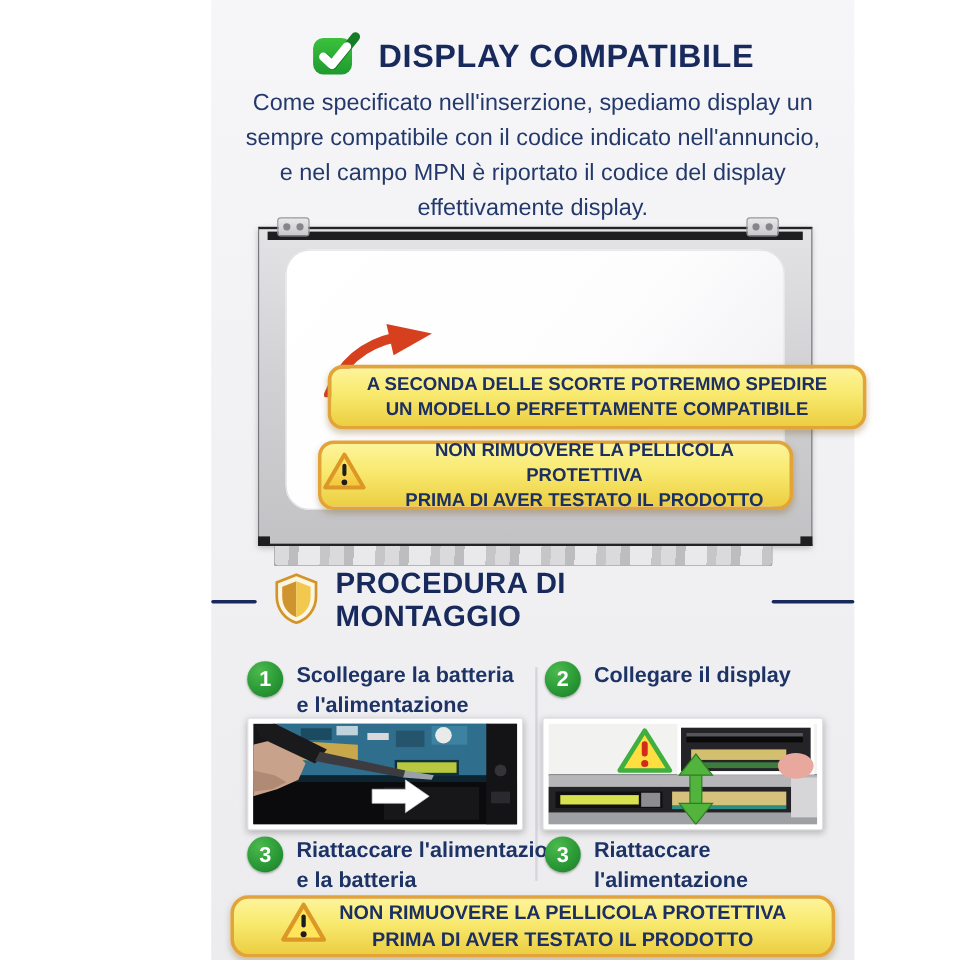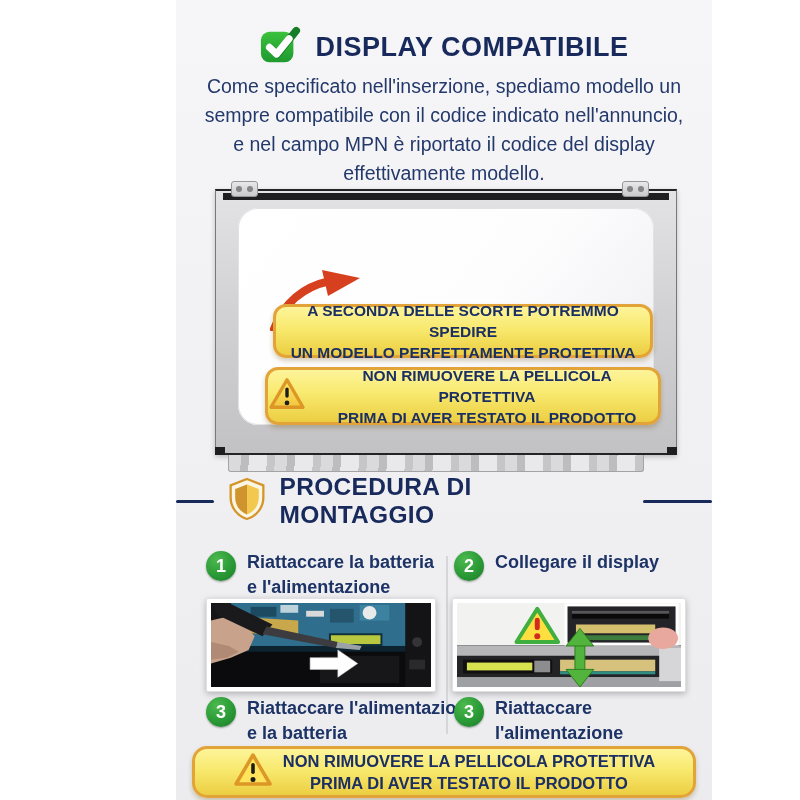--- a/index.html
+++ b/index.html
@@ -40,21 +40,21 @@
   .foil{position:absolute;left:52px;top:455px;width:416px;height:17px;
     background:repeating-linear-gradient(93deg,#dadadc 0 12px,#bdbdc0 12px 20px,#e9e9eb 20px 38px,#c6c6c9 38px 46px);
     border:1px solid #a3a3a7;border-top:none;border-radius:0 0 3px 3px;}
 
   
   .ybox{position:absolute;border:3px solid var(--yborder);border-radius:13px;
     background:linear-gradient(180deg,var(--ylight) 0%,var(--ymid) 45%,var(--ydark) 100%);
     box-shadow:0 3px 5px rgba(110,80,0,.28);display:flex;align-items:center;justify-content:center;
     color:var(--navy);font-weight:bold;text-align:center;}
   .ybox .lines span{display:block;}
-  .ybox1{left:57px;top:113px;width:380px;height:54px;font-size:15.5px;line-height:21px;z-index:2;}
+  .ybox1{left:57px;top:113px;width:449px;height:54px;font-size:15.5px;line-height:21px;z-index:2;}
   .ybox2{left:49px;top:176px;width:396px;height:58px;font-size:15.5px;line-height:21px;gap:10px;z-index:2;}
   .red-arrow{position:absolute;left:48px;top:78px;z-index:1;}
 
   
   .proc-header{position:absolute;top:478px;left:0;right:0;height:46px;display:flex;align-items:center;justify-content:center;gap:13px;}
   .proc-title{font-size:24.5px;font-weight:bold;color:var(--navy-dark);letter-spacing:.3px;}
   .rule{height:3px;background:var(--navy-dark);border-radius:2px;}
   .rule.l{width:38px;} .rule.r{width:70px;}
 
   
@@ -96,24 +96,24 @@
           </defs>
           <rect x="2" y="6" width="34" height="32" rx="9" fill="url(#gr)"></rect>
           <path d="M12 23 L19 30 L39 5" fill="none" stroke="#157d26" stroke-width="8" stroke-linecap="round" stroke-linejoin="round"></path>
           <path d="M11 22.5 L18.5 29.5 L31.5 13.5" fill="none" stroke="#ffffff" stroke-width="7.5" stroke-linecap="round" stroke-linejoin="round"></path>
         </svg>
       </span>
       <span class="title">DISPLAY COMPATIBILE</span>
     </div>
 
     <div class="intro">
-      <div>Come specificato nell'inserzione, spediamo modello un</div>
+      <div>Come specificato nell'inserzione, spediamo display un</div>
       <div>sempre compatibile con il codice indicato nell'annuncio,</div>
       <div>e nel campo MPN è riportato il codice del display</div>
-      <div>effettivamente modello.</div>
+      <div>effettivamente display.</div>
     </div>
 
     <div class="panel">
       <div class="panel-topstrip"></div>
       <div class="bracket bl">
           <i class="h1"></i>
           <i class="h2"></i>
         </div>
       <div class="bracket br">
           <i class="h1"></i>
@@ -126,21 +126,21 @@
       <div class="red-arrow">
         <svg width="100" height="62" viewBox="0 0 100 62">
           <path d="M10 60 C 20 34, 38 18, 66 12" fill="none" stroke="#d7401e" stroke-width="8" stroke-linecap="round"></path>
           <polygon points="58,1 96,9 64,27" fill="#d7401e"></polygon>
         </svg>
       </div>
 
       <div class="ybox ybox1">
         <div class="lines">
           <span>A SECONDA DELLE SCORTE POTREMMO SPEDIRE</span>
-          <span>UN MODELLO PERFETTAMENTE PROTETTIVA</span>
+          <span>UN MODELLO PERFETTAMENTE COMPATIBILE</span>
         </div>
       </div>
 
       <div class="ybox ybox2">
         <span>
           <svg width="38" height="34" viewBox="0 0 40 36">
             <defs>
               <linearGradient id="yt" x1="0" y1="0" x2="0" y2="1">
                 <stop offset="0" stop-color="#ffe96a"></stop>
                   <stop offset="1" stop-color="#f1c63c"></stop>
@@ -168,21 +168,21 @@
           <path d="M22 8 L35 13 V22 C35 31 30 38 22 41 Z" fill="#f2c94e"></path>
         </svg>
       </span>
       <span class="proc-title">PROCEDURA DI MONTAGGIO</span>
       <span class="rule r"></span>
     </div>
 
     <div class="step s1">
       <div class="badge">1</div>
       <div class="step-text">
-        <span>Riattaccare la batteria</span>
+        <span>Scollegare la batteria</span>
         <span>e l'alimentazione</span>
       </div>
     </div>
     <div class="step s2">
       <div class="badge">2</div>
       <div class="step-text">
         <span>Collegare il display</span>
       </div>
     </div>
 

